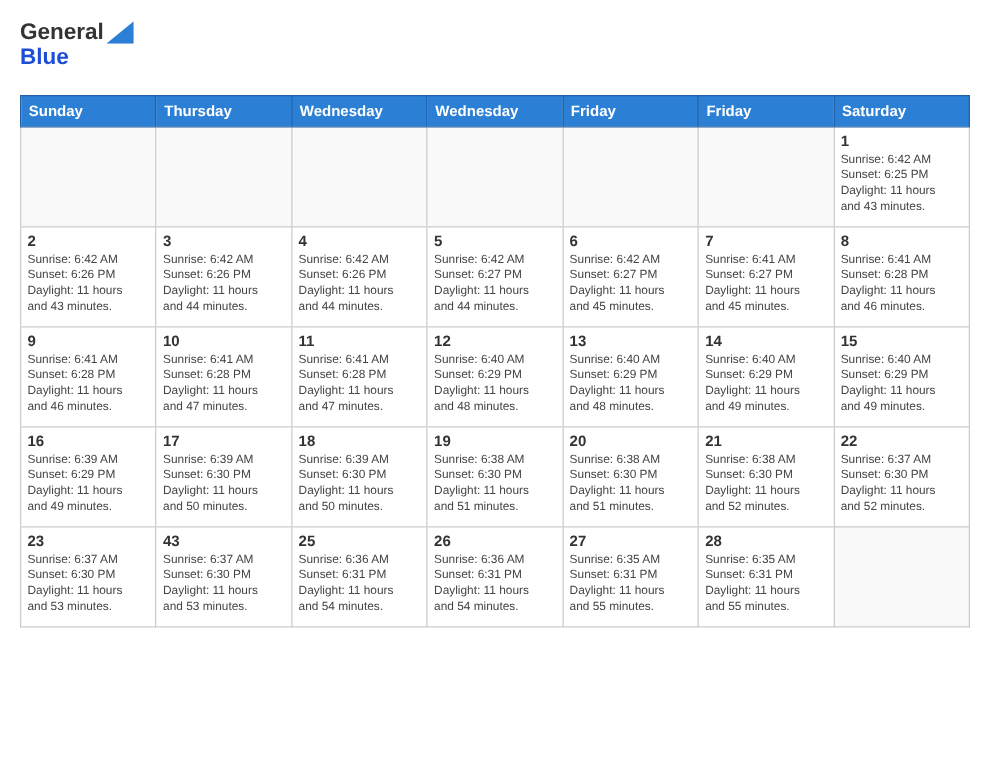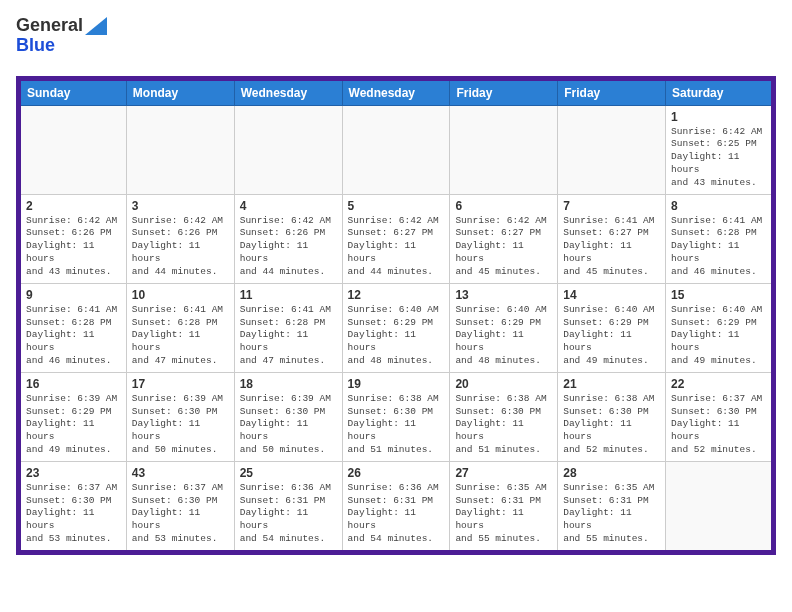--- a/index.html
+++ b/index.html
@@ -28,21 +28,21 @@
       font-weight: bold;
       color: #333;
     }
     .location {
       font-size: 14px;
       color: #555;
     }
     .calendar {
       width: 100%;
       border-collapse: collapse;
-      border: 5px solid #4c1d95;
+      border: 1px solid #4c1d95;
       margin-top: 20px;
     }
     .calendar th {
       background-color: #2b7fd4;
       color: #fff;
       font-size: 12px;
       font-weight: bold;
       padding: 5px 6px;
       text-align: left;
       border: 1px solid #2060a8;
@@ -64,21 +64,20 @@
       font-size: 12px;
       font-weight: bold;
       color: #333;
       display: block;
       margin-bottom: 2px;
     }
     .day-info {
       font-size: 9.5px;
       color: #444;
       line-height: 1.35;
-      font-family: Liberation Mono, monospace;
     }
   </style>
 </head>
 <body>
 
 <div class="header">
   <div class="logo">
     <div>
       <div style="display:flex;align-items:center;">
         <div>
@@ -95,21 +94,21 @@
   <div class="title-block">
     <div class="month-title"></div>
     <div class="location"></div>
   </div>
 </div>
 
 <table class="calendar">
   <thead>
     <tr id="weekday-row">
         <th>Sunday</th>
-        <th>Monday</th>
+        <th>Thursday</th>
         <th>Wednesday</th>
         <th>Wednesday</th>
         <th>Friday</th>
         <th>Friday</th>
         <th>Saturday</th>
       </tr>
   </thead>
   <tbody id="calendar-body">
       <tr>
         <td class="empty"></td>

